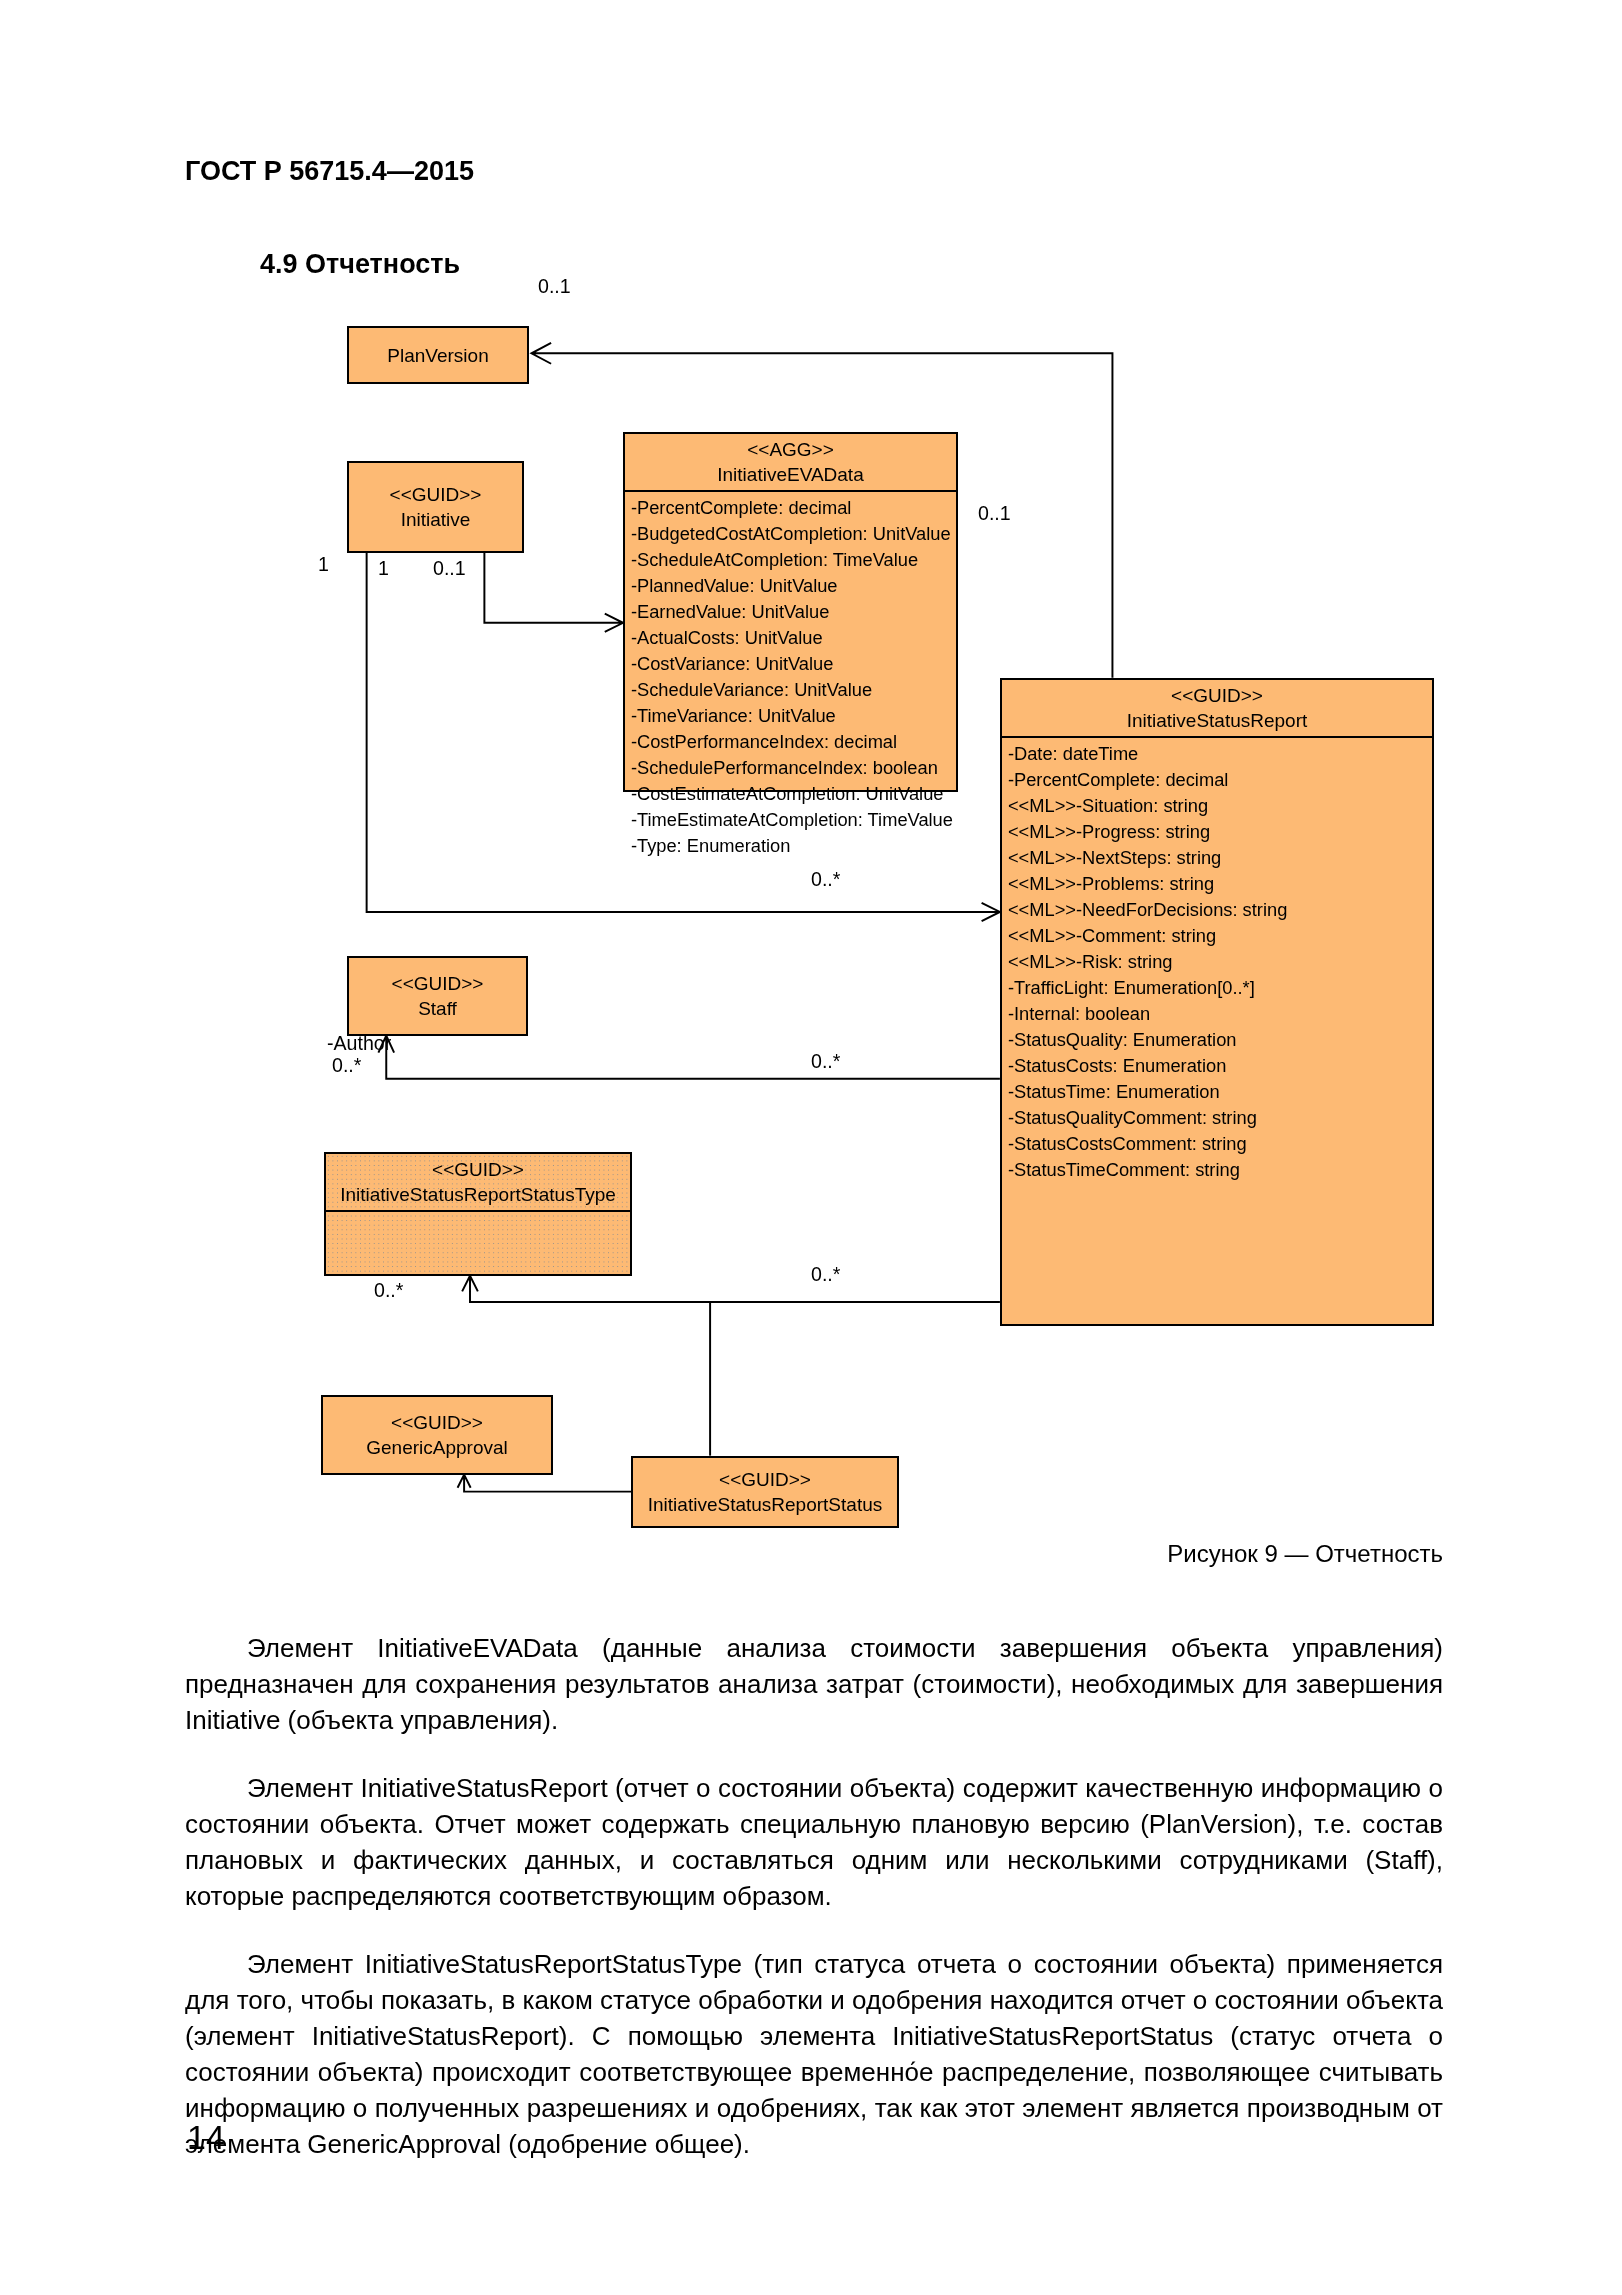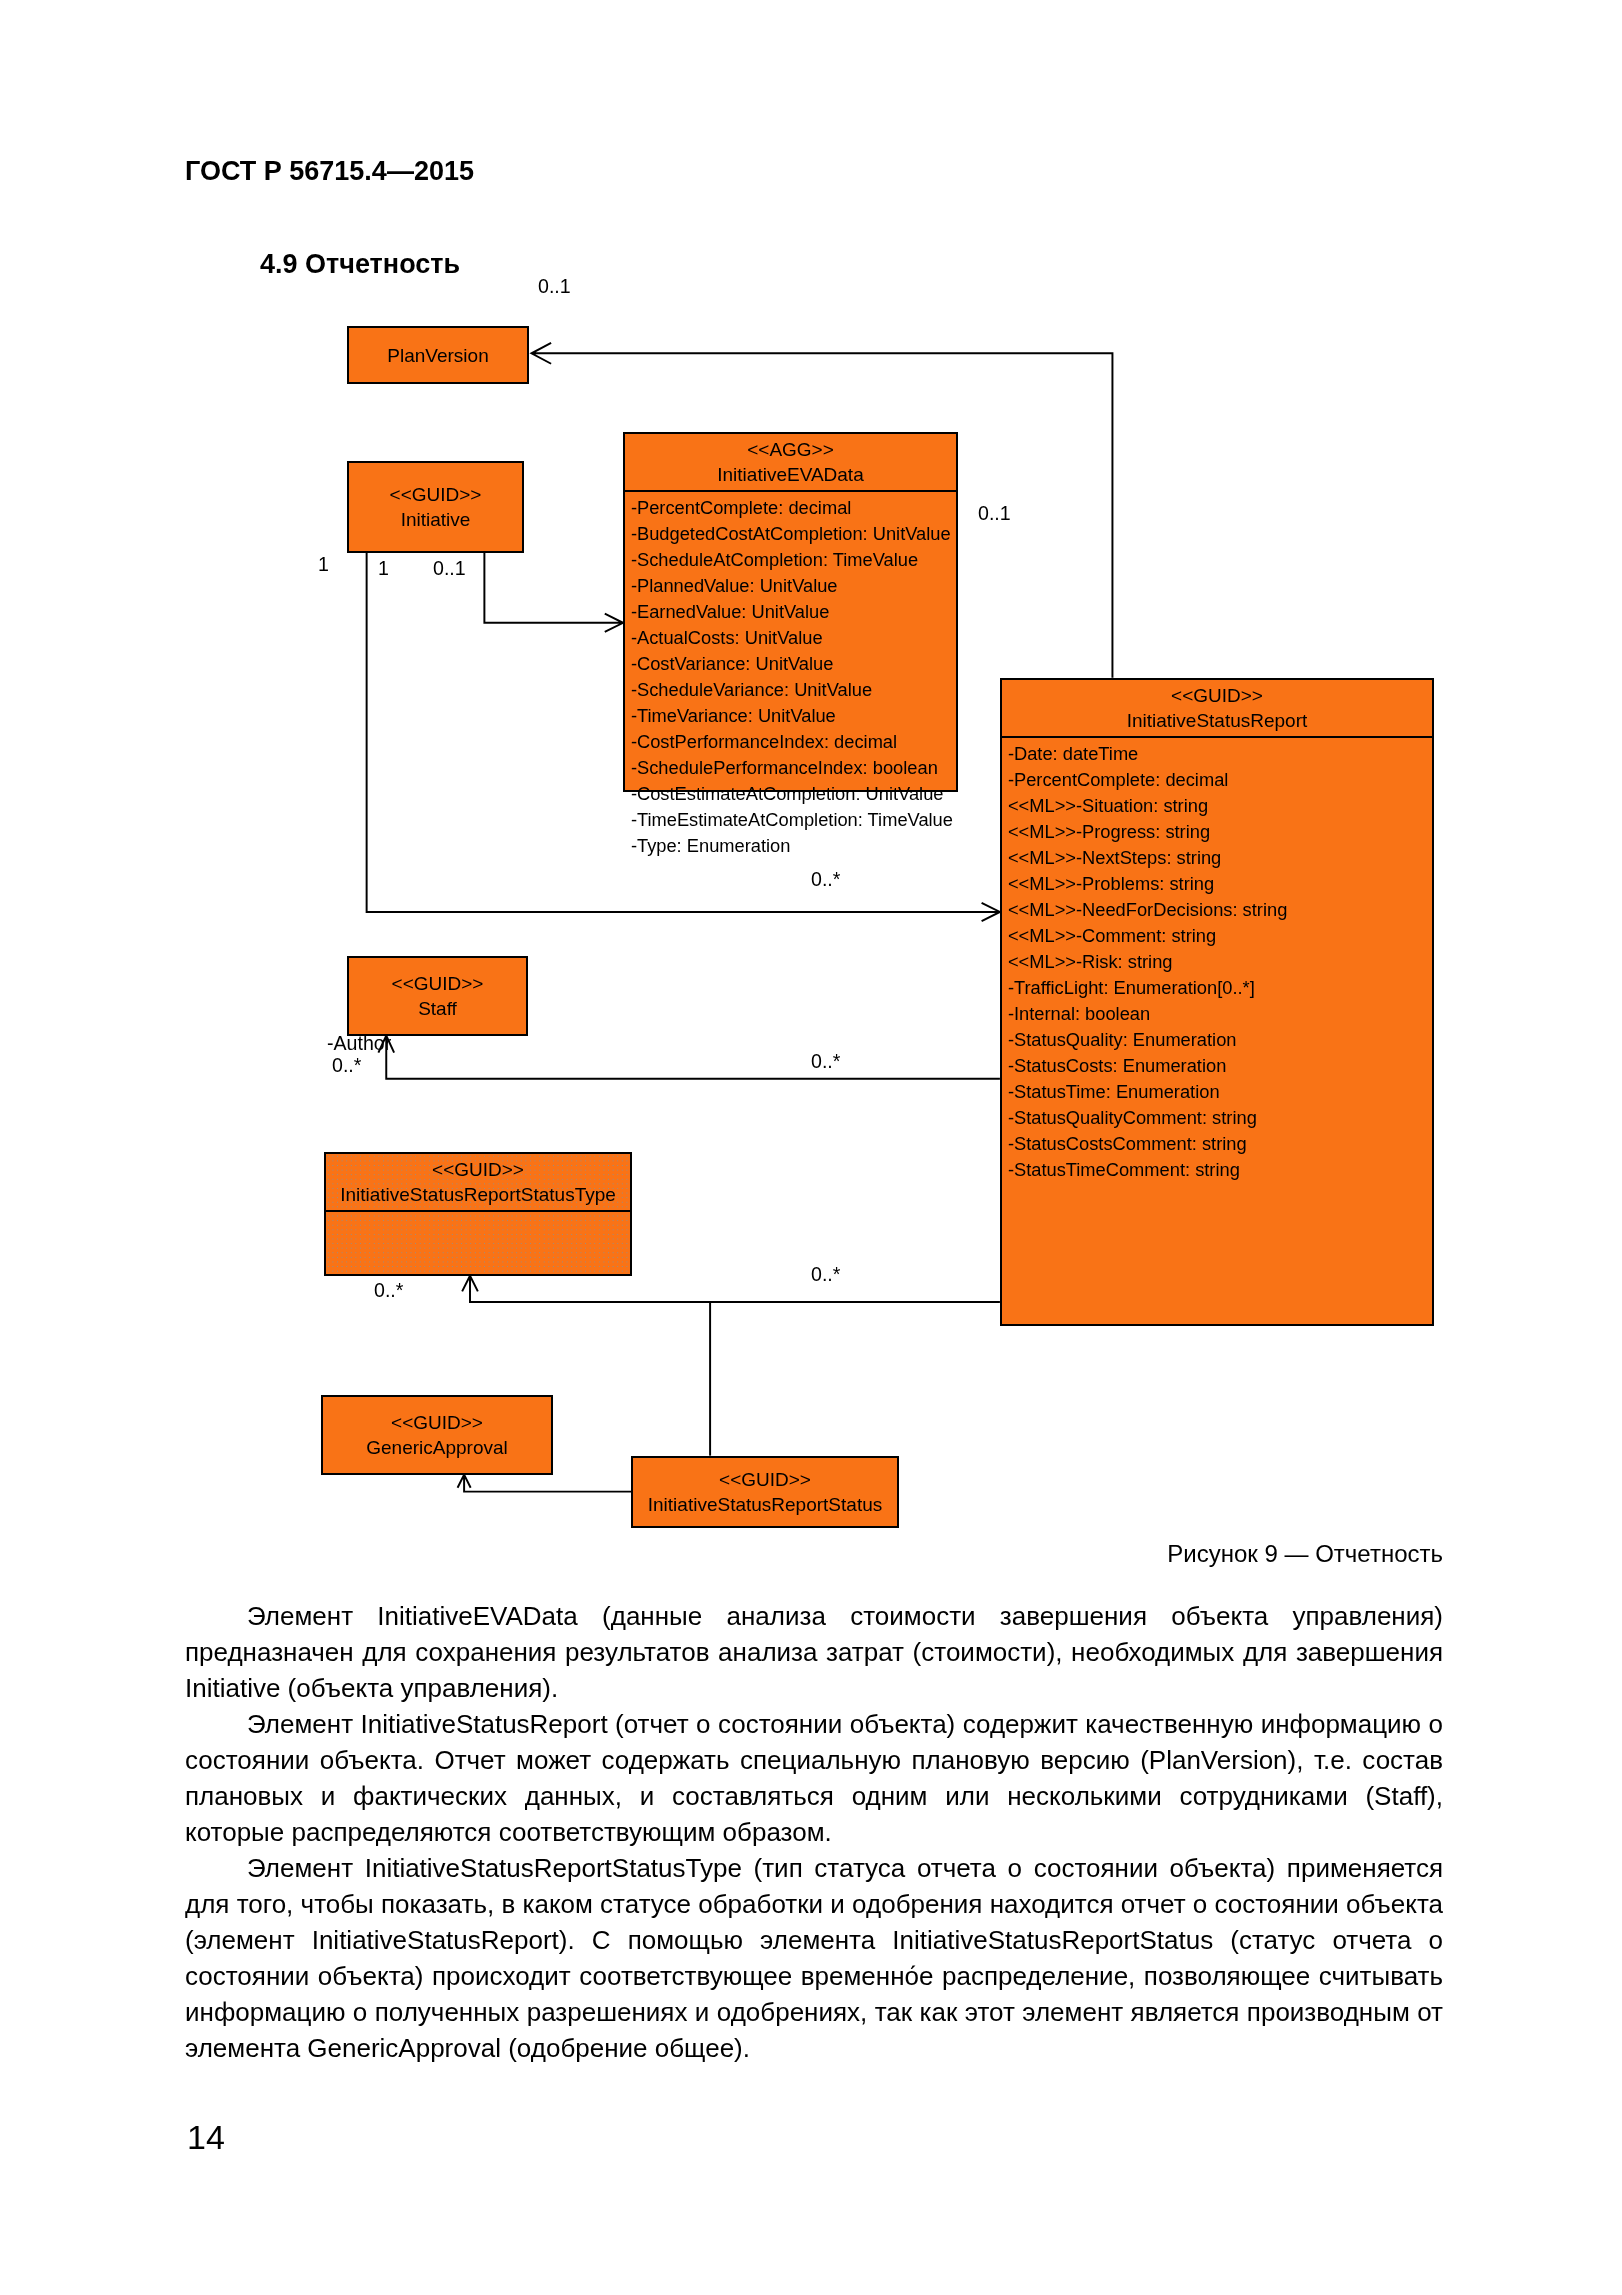--- a/index.html
+++ b/index.html
@@ -9,34 +9,34 @@
     background:#ffffff; color:#000;
     font-family:"Liberation Sans", sans-serif;
     overflow:hidden;
   }
   .doc-header { position:absolute; left:185px; top:156px; font-size:27px; font-weight:bold; }
   .section-heading { position:absolute; left:260px; top:249px; font-size:27px; font-weight:bold; }
 
   .connectors { position:absolute; left:0; top:0; width:1623px; height:2295px; }
   .connectors path { stroke:#000; stroke-width:3; fill:none; }
 
-  .ubox { position:absolute; border:2px solid #000; background:#f97316; }
+  .ubox { position:absolute; border:2px solid #000; background:#fdba74; }
   .center { display:flex; flex-direction:column; justify-content:center; }
   .stereo, .btitle { text-align:center; font-size:19px; line-height:25px; white-space:nowrap; }
   .bhead { padding:2.6px 0 3.3px; border-bottom:2px solid #000; }
   .attrs { padding:3.3px 5.9px; }
   .attr { font-size:18.3px; line-height:26px; white-space:nowrap; }
   .hatched { background-image:radial-gradient(#8f8f8f 0.8px, transparent 0.9px); background-size:4.6px 4.6px; }
 
   .mult { position:absolute; font-size:19.6px; line-height:21px; white-space:nowrap; }
 
   .figure-caption { position:absolute; left:185px; top:1540px; width:1258px; text-align:right; font-size:24px; }
 
   .body-text { position:absolute; left:185px; top:1598px; width:1258px; font-size:26px; line-height:36px; text-align:justify; }
-  .para { text-indent:62px; }
+  .para { text-indent:62px;margin-top:32px; }
 
   .page-number { position:absolute; left:187px; top:2118px; font-size:34px; }
 </style>
 </head>
 <body>
 
 <div class="page">
 
   <div class="doc-header">ГОСТ Р 56715.4—2015</div>
   <div class="section-heading">4.9 Отчетность</div>

